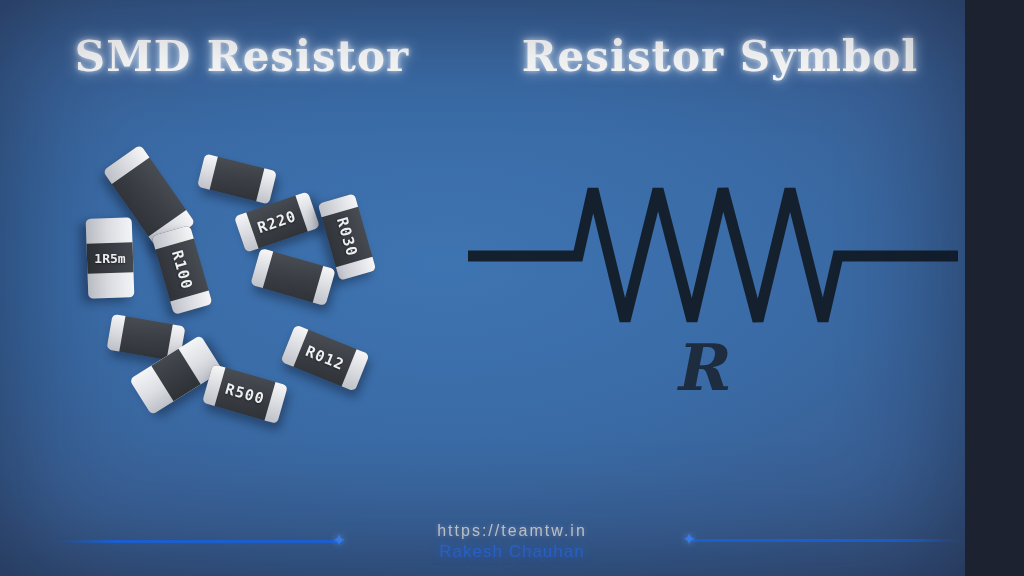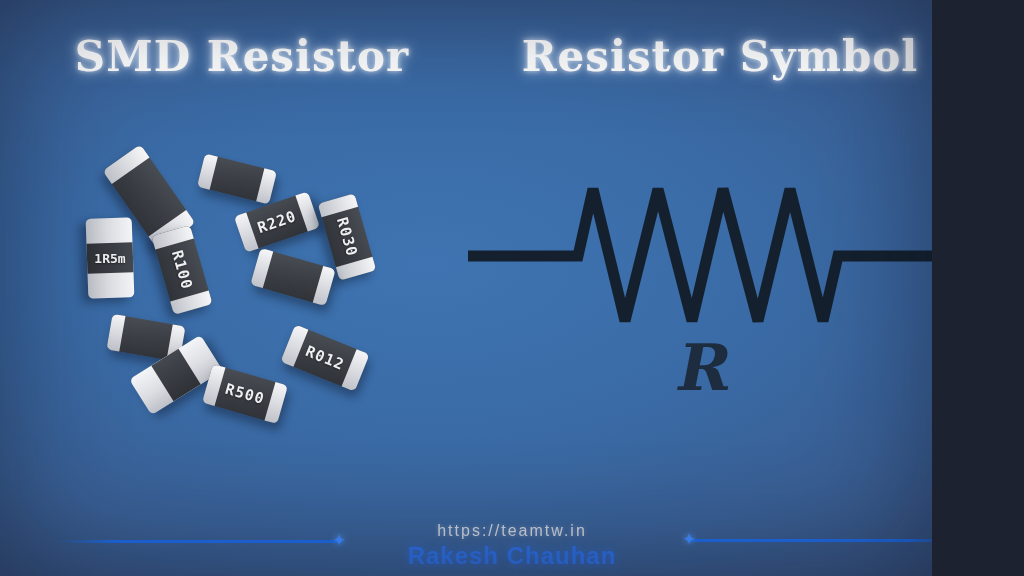--- a/index.html
+++ b/index.html
@@ -2,20 +2,21 @@
 <html><head>
 <meta charset="utf-8">
 <style>
   html,body { margin:0; padding:0; background:#1c2230; }
   #canvas {
     position:relative; width:932px; height:576px; overflow:hidden;
     font-family:"Liberation Sans", sans-serif;
     background:
       radial-gradient(ellipse 130% 105% at 46% 46%,
         #3e74b1 0%, #3a6ba6 28%, #395f94 48%, #364e78 70%, #334264 86%, #2e3a55 100%);
+    padding-left: 33px;
   }
   #vignette { position:absolute; inset:0; pointer-events:none;
     box-shadow: inset 0 0 120px rgba(10,16,32,.45); }
 
   
   .title {
     position:absolute; top:32px; width:480px; text-align:center;
     font-family:"DejaVu Serif", serif; font-weight:700; font-size:42px;
     color:#ffffff; letter-spacing:1px;
     text-shadow:0 0 14px rgba(215,232,255,.95), 0 0 5px rgba(255,255,255,.75);
@@ -71,21 +72,21 @@
   }
   #sparkle-left  { left:332px; top:532px; }
   #sparkle-right { left:682px; top:531px; }
   #footer-url {
     position:absolute; left:312px; top:522px; width:400px; text-align:center;
     font-size:16px; color:#ccd2da; letter-spacing:2px;
     text-shadow:0 0 4px rgba(220,230,240,.35);
   }
   #footer-author {
     position:absolute; left:312px; top:542px; width:400px; text-align:center;
-    font-size:24px; font-weight:700; color:#2e6fe2; letter-spacing:1px;
+    font-size:17px; font-weight:400; color:#2e6fe2; letter-spacing:1px;
     text-shadow:0 0 9px rgba(45,110,235,.75);
   }
 </style>
 </head>
 <body>
 
 <div id="canvas">
 
   <div class="title" id="title-left">SMD Resistor</div>
   <div class="title" id="title-right">Resistor Symbol</div>

